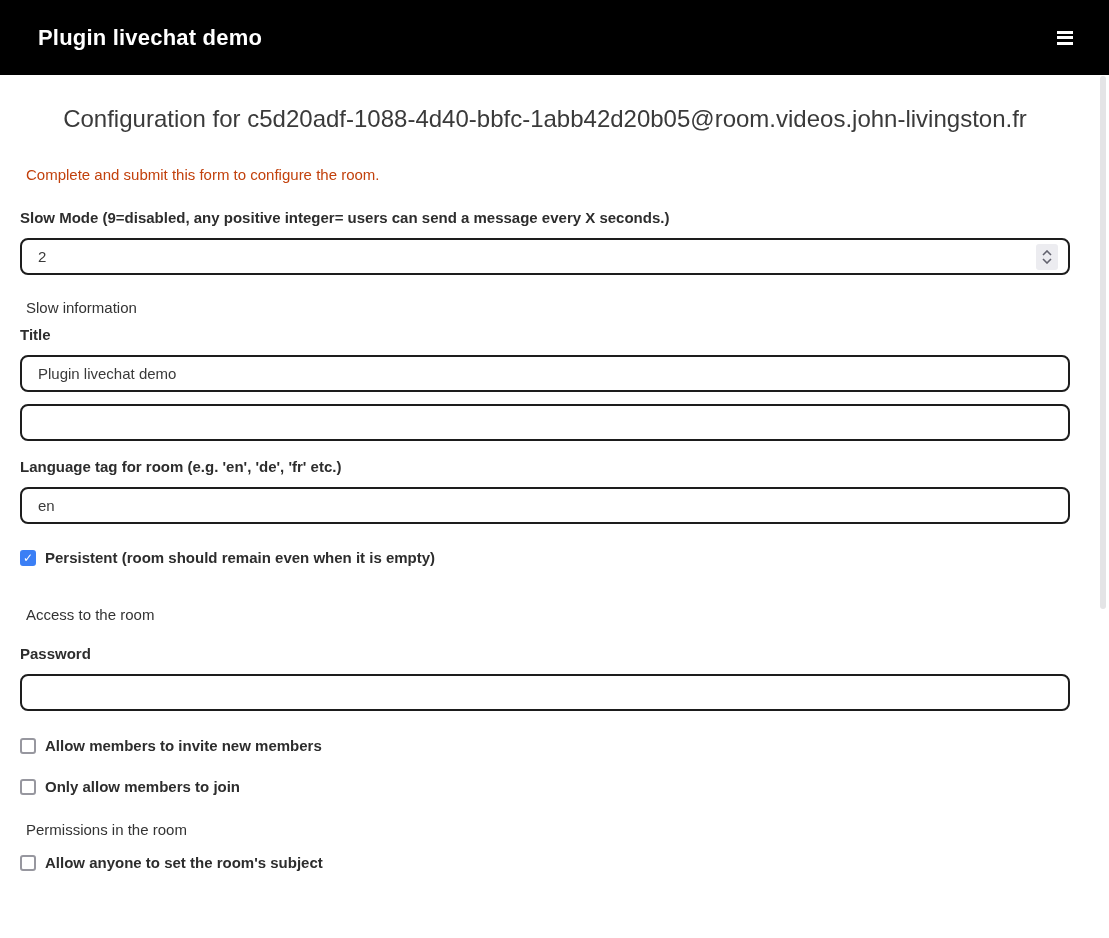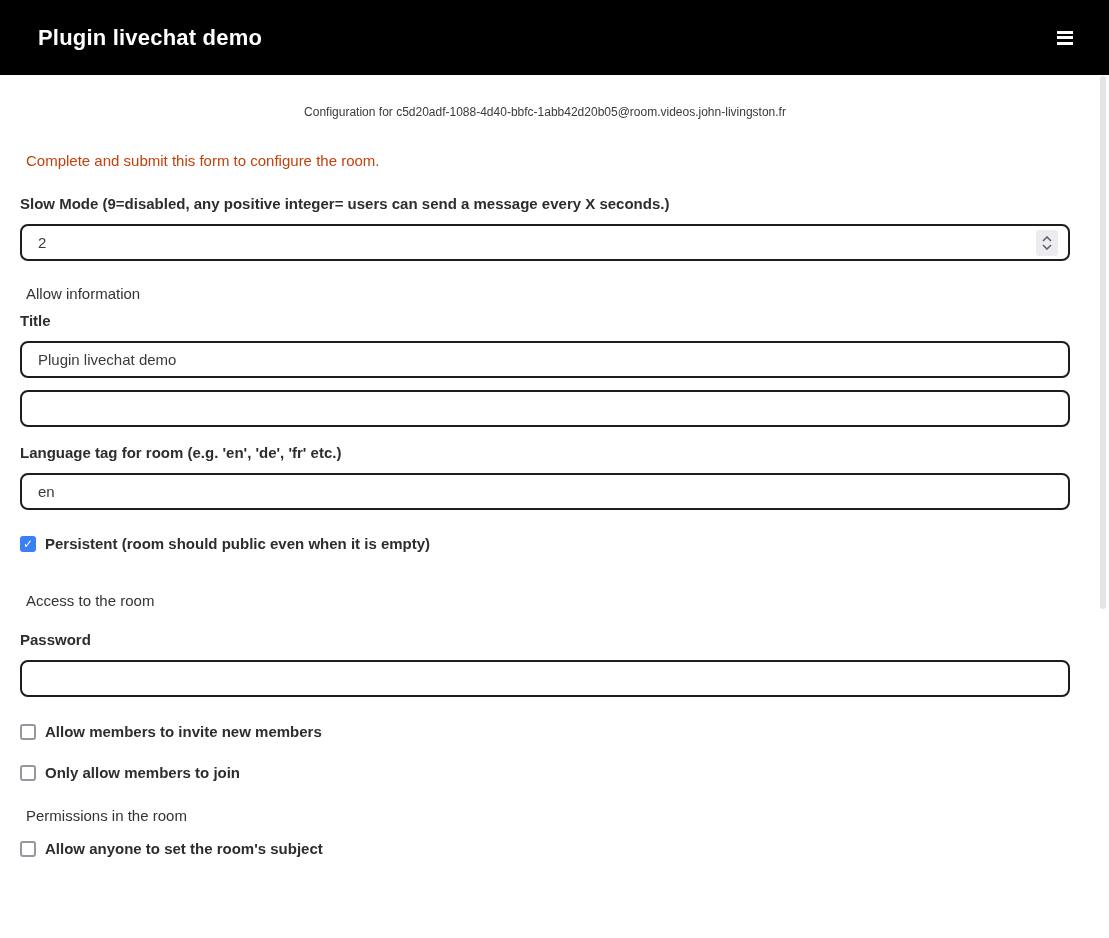--- a/index.html
+++ b/index.html
@@ -41,21 +41,21 @@
 
   
   .main {
     position: absolute; top: 75px; left: 0;
     width: 1090px;
     padding: 0 20px;
   }
   .page-heading {
     margin-top: 30px;
     text-align: center;
-    font-size: 12px; font-weight: 400;
+    font-size: 24px; font-weight: 400;
     color: #3a3a3a;
   }
   .instructions {
     margin-top: 33px;
     padding-left: 6px;
     font-size: 15px; color: #c2410c;
   }
   .section-label {
     padding-left: 6px;
     font-size: 15px; color: #333333;
@@ -155,33 +155,33 @@
     <span class="spinner">
       <svg width="10" height="6" viewBox="0 0 10 6">
           <polyline points="1,5 5,1 9,5" fill="none" stroke="#62626e" stroke-width="1.6"></polyline>
         </svg>
       <svg width="10" height="6" viewBox="0 0 10 6">
           <polyline points="1,1 5,5 9,1" fill="none" stroke="#62626e" stroke-width="1.6"></polyline>
         </svg>
     </span>
   </div>
 
-  <div class="section-label mt-section-room">Allow information</div>
+  <div class="section-label mt-section-room">Slow information</div>
 
   <label class="field-label mt-label-title">Title</label>
   <input class="text-input" type="text" value="Plugin livechat demo" style="">
 
   <input class="text-input" type="text" value="" style="">
 
   <label class="field-label mt-label-lang">Language tag for room (e.g. 'en', 'de', 'fr' etc.)</label>
   <input class="text-input" type="text" value="en" style="">
 
   <label class="check-row mt-cb-persist">
     <span class="cb checked"></span>
-    <span class="cb-label">Persistent (room should public even when it is empty)</span>
+    <span class="cb-label">Persistent (room should remain even when it is empty)</span>
   </label>
 
 
   <div class="section-label mt-section-acc">Access to the room</div>
 
   <label class="field-label mt-label-pass">Password</label>
   <input class="text-input" type="text" value="" style="">
 
   <label class="check-row mt-cb">
     <span class="cb"></span>

